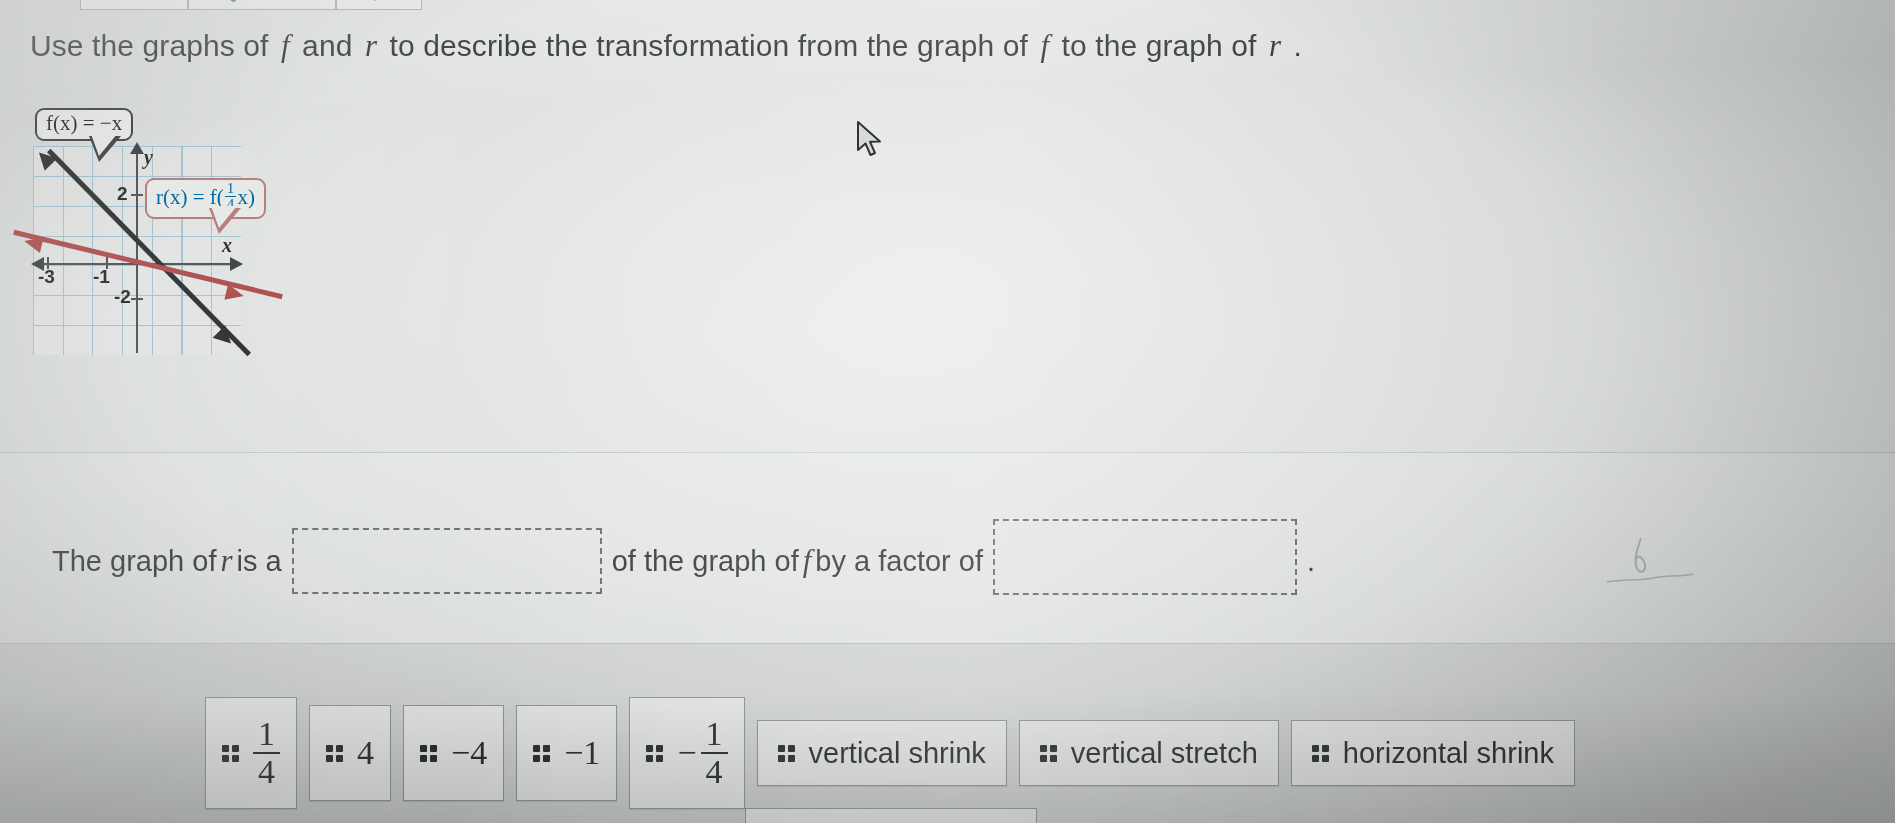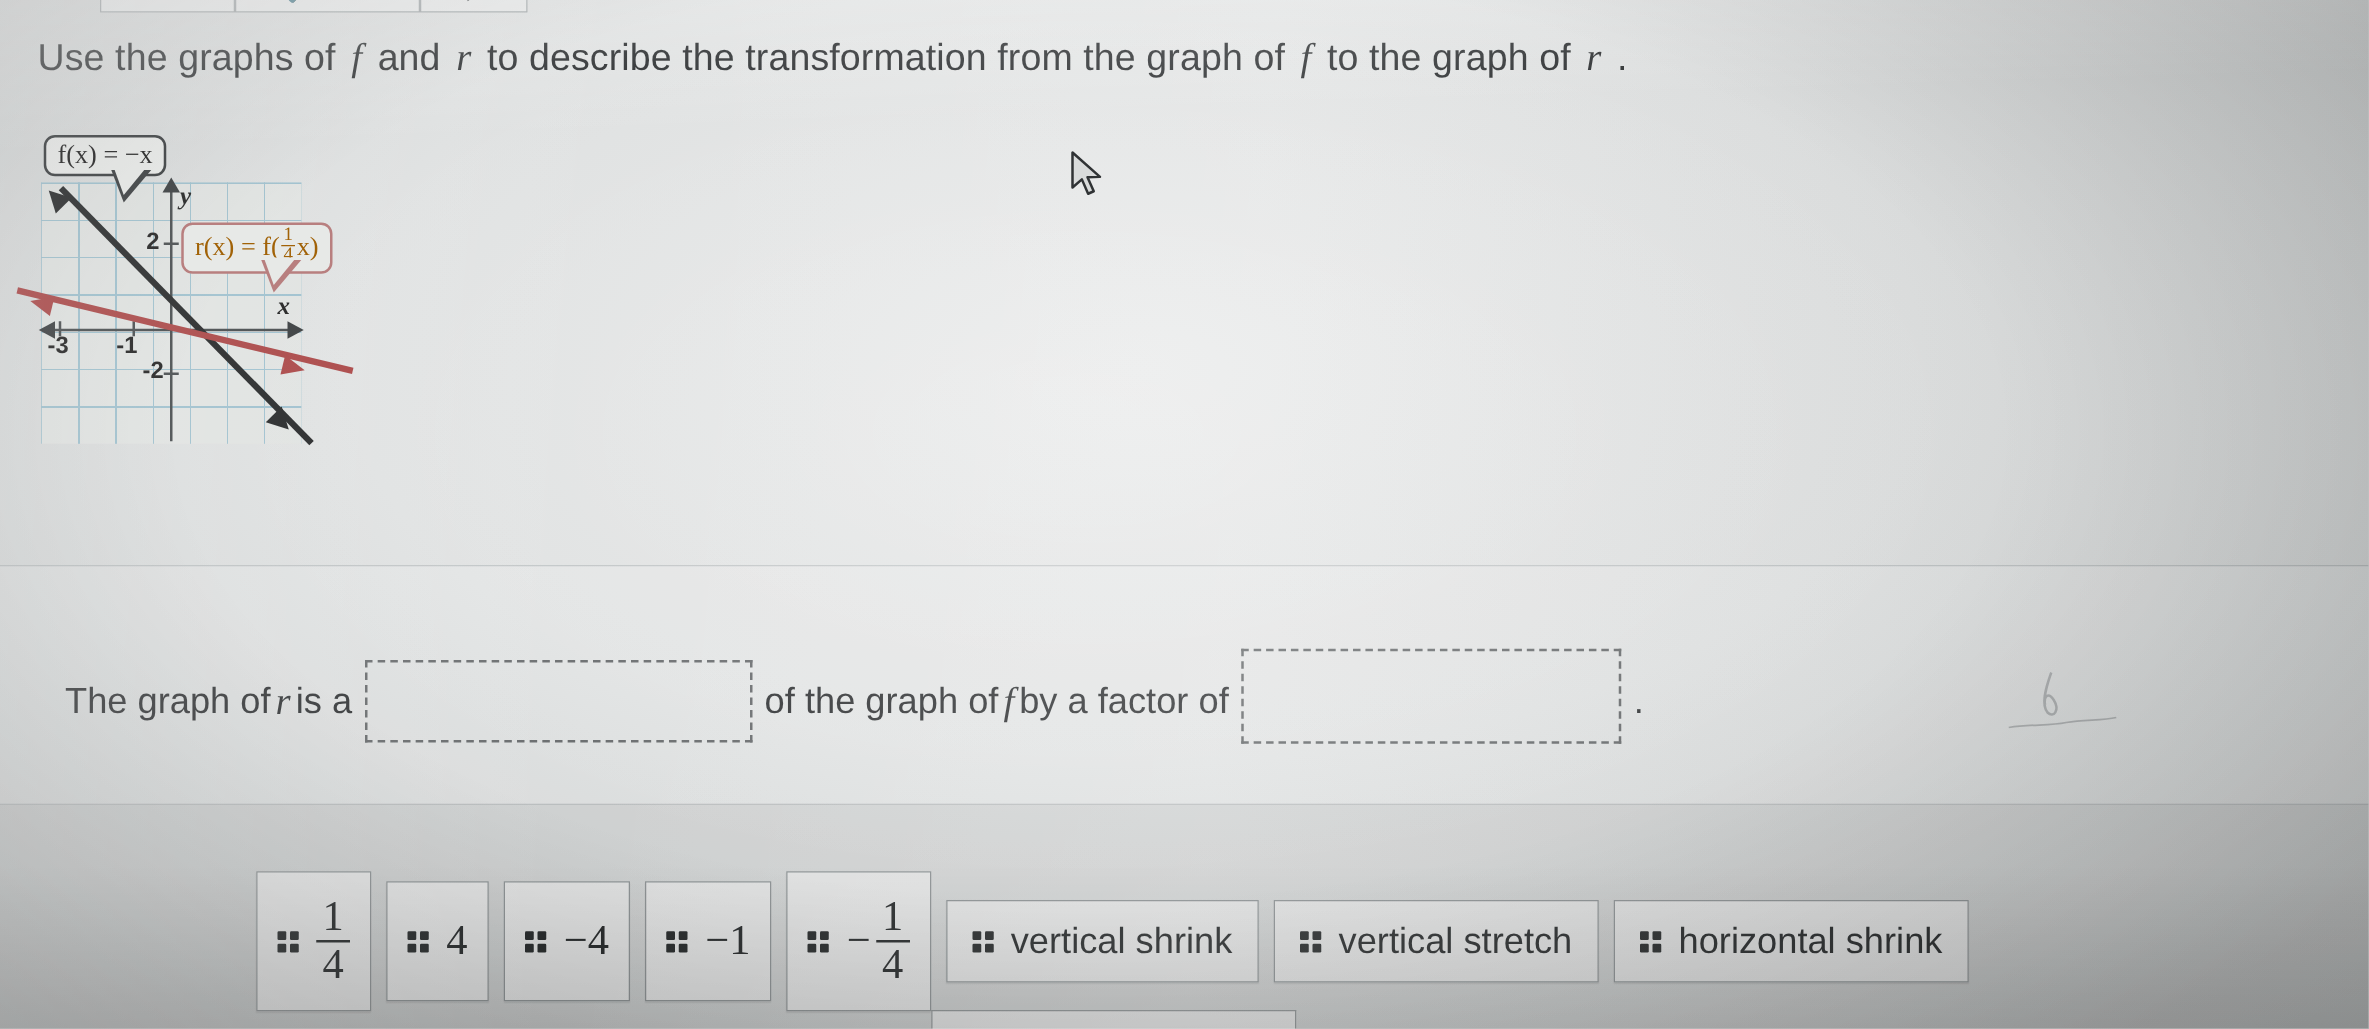--- a/index.html
+++ b/index.html
@@ -157,21 +157,21 @@
     border-top: 26px solid #2b2f31;
   }
   #callout-f .tail-in {
     position: absolute; left: 54px; top: 24px;
     width: 0; height: 0;
     border-left: 8px solid transparent; border-right: 18px solid transparent;
     border-top: 22px solid #e7e9e7;
   }
   #callout-r {
     left: 115px; top: 40px; padding: 2px 9px 4px 9px;
-    border: 2px solid #b87f7f; color: #a16207;
+    border: 2px solid #b87f7f; color: #0369a1;
     font-family: "Liberation Serif", serif; font-size: 21px;
     z-index: 6;
   }
   #callout-r .tail {
     position: absolute; left: 62px; top: 28px;
     width: 0; height: 0;
     border-left: 10px solid transparent; border-right: 22px solid transparent;
     border-top: 26px solid #b87f7f;
   }
   #callout-r .tail-in {

